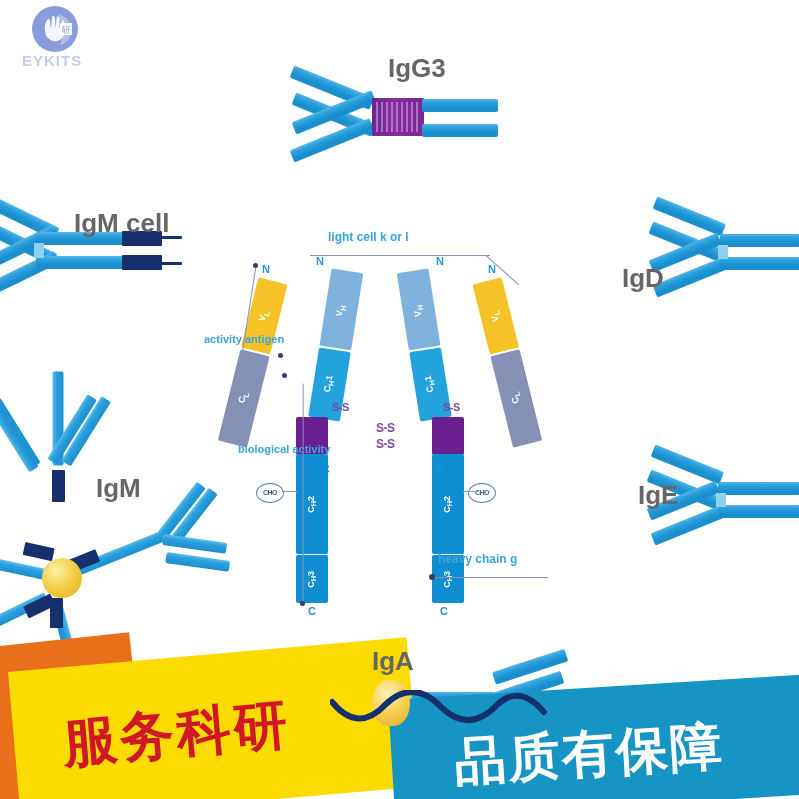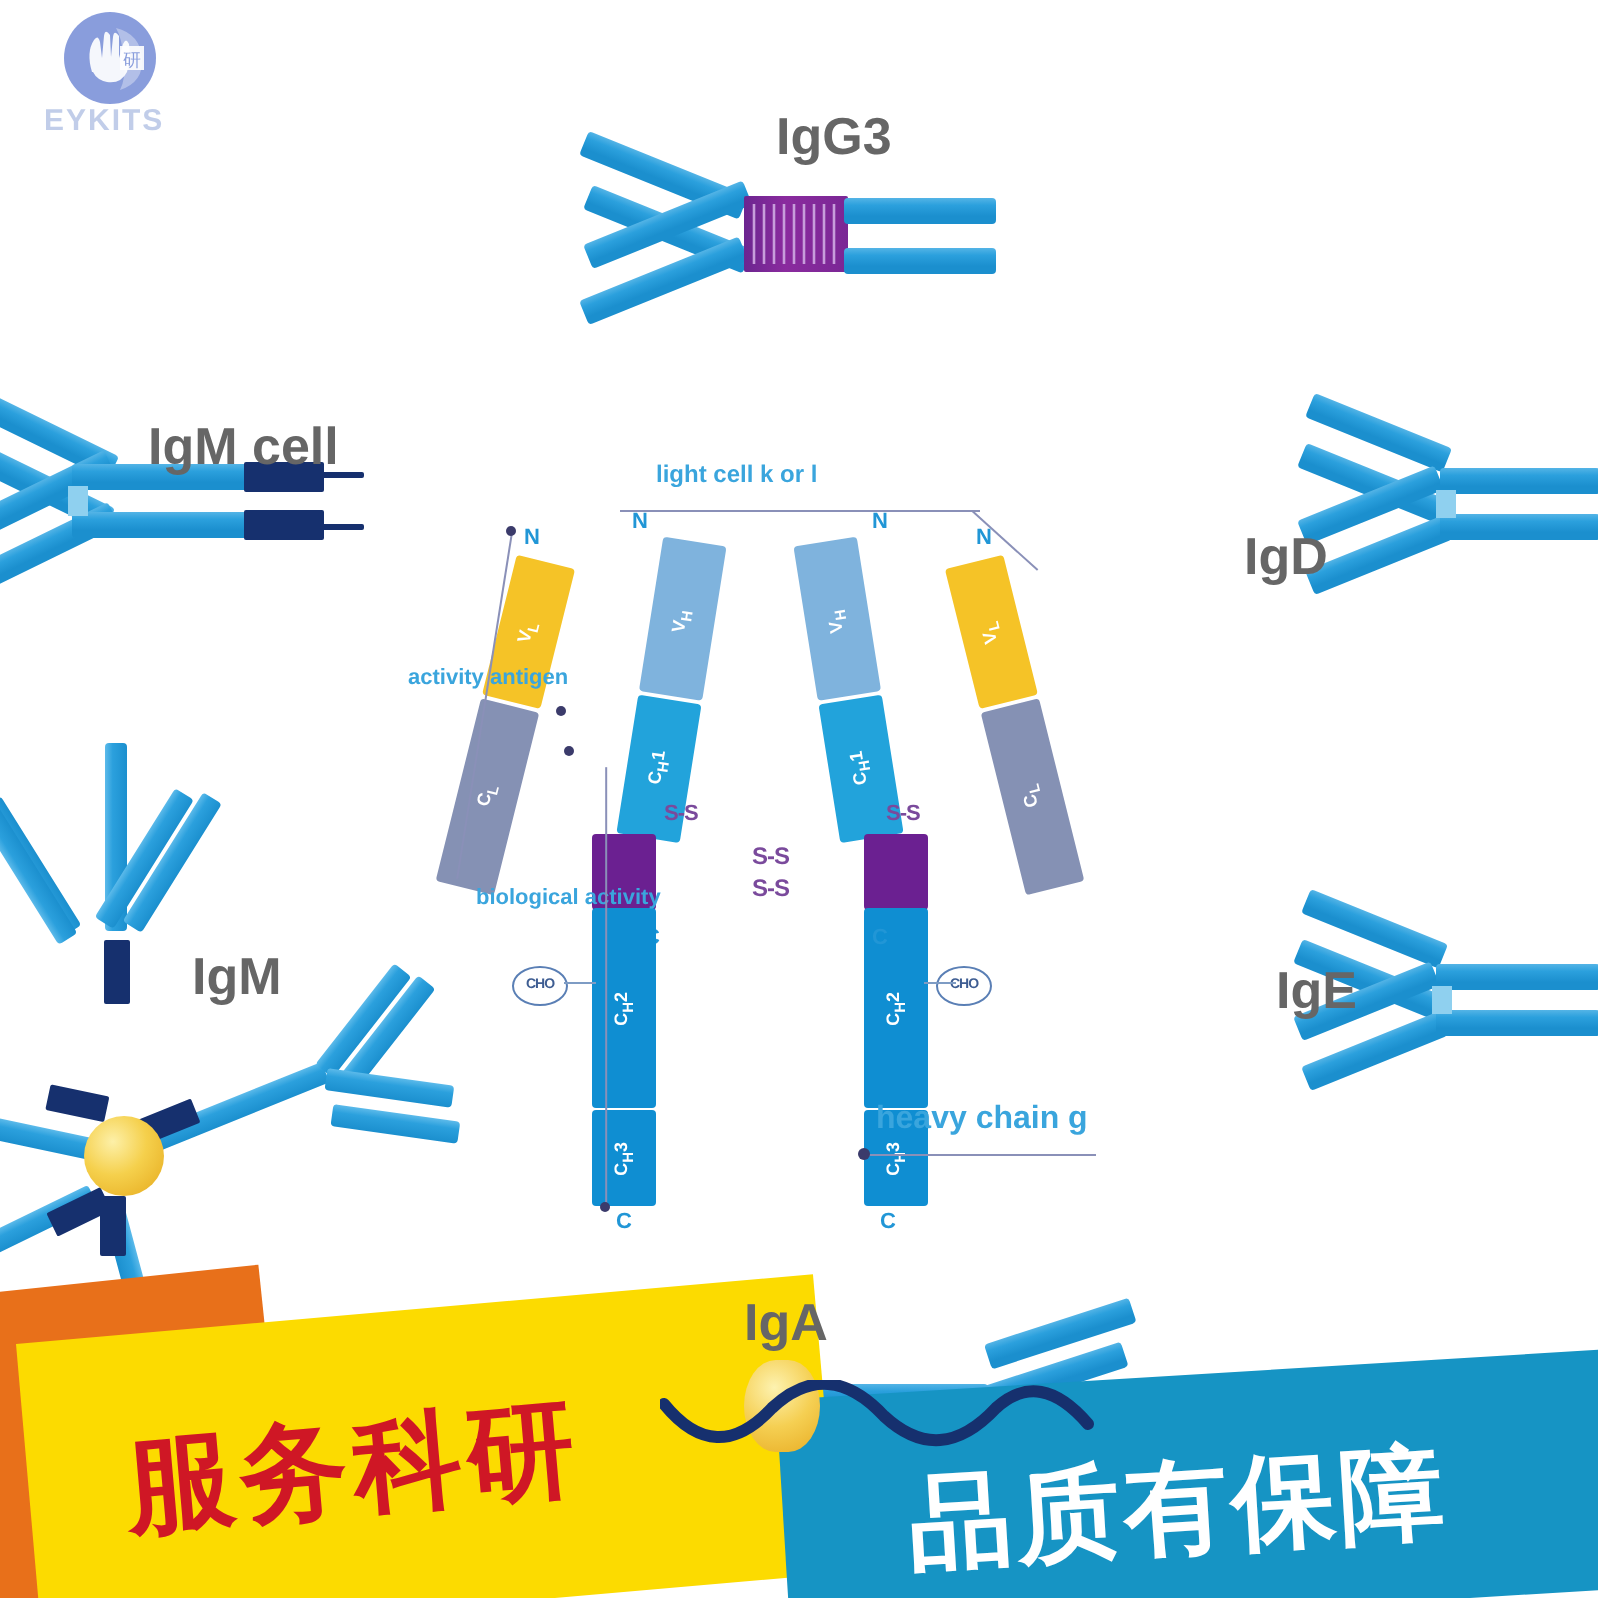--- a/index.html
+++ b/index.html
@@ -428,21 +428,21 @@
     <div style="position:absolute;left:78px;top:118px;width:5px;height:5px;border-radius:50%;background:#3b3b6b;"></div>
     <div style="position:absolute;left:82px;top:138px;width:5px;height:5px;border-radius:50%;background:#3b3b6b;"></div>
 
     <div class="note" style="left:38px; top:208px;">
       <span>biological</span>
       <span>activity</span>
     </div>
     <div class="lead" style="left:103px; top:148px; width:222px; height:1.2px; transform:rotate(90deg); transform-origin:left center; background:#8a90b8;"></div>
     <div style="position:absolute;left:100px;top:366px;width:5px;height:5px;border-radius:50%;background:#3b3b6b;"></div>
 
-    <div class="note" style="left:238px; top:318px; font-size:16px;">heavy chain g</div>
+    <div class="note" style="left:238px; top:318px; font-size:12px;">heavy chain g</div>
     <div class="lead" style="left:232px; top:342px; width:116px; height:1.4px;"></div>
     <div style="position:absolute;left:229px;top:339px;width:6px;height:6px;border-radius:50%;background:#3b3b6b;"></div>
   </div>
 
   <div class="banner-orange"></div>
   <div class="banner-yellow"></div>
   <div class="banner-yellow-txt">服务科研</div>
   <div class="banner-teal"></div>
   <div class="banner-teal-txt">品质有保障</div>
 

